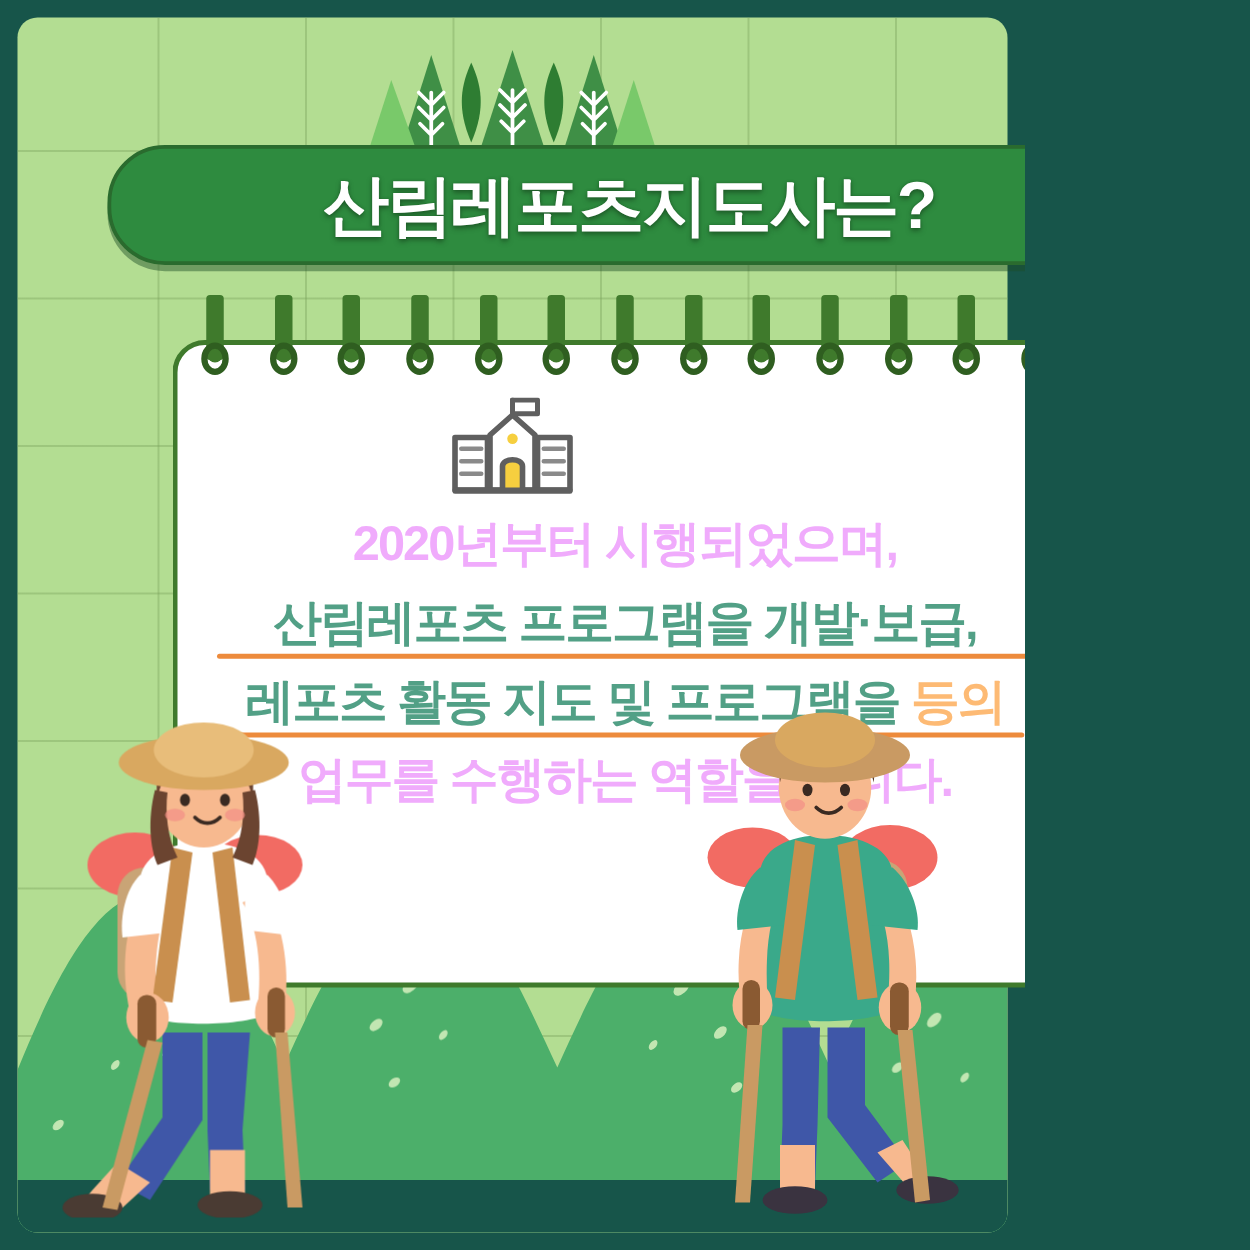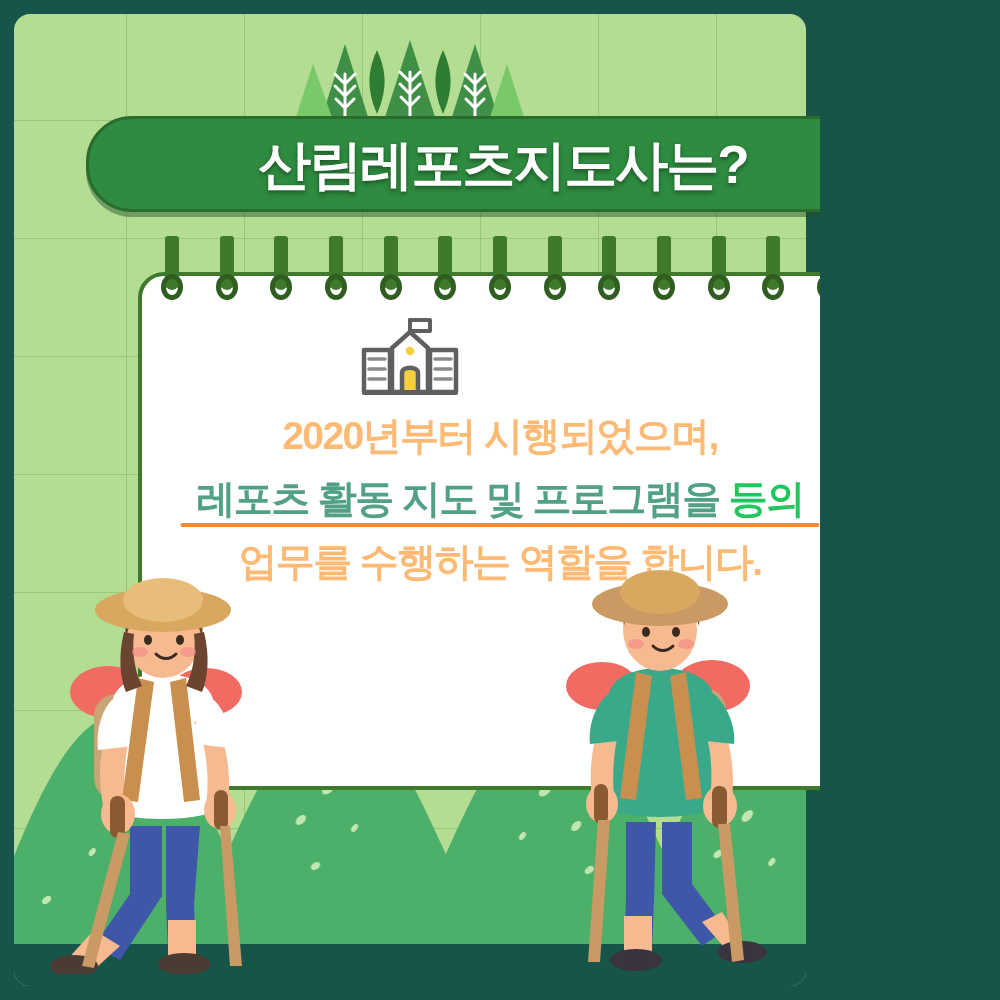--- a/index.html
+++ b/index.html
@@ -102,24 +102,24 @@
     position:absolute;left:160px;top:404px;width:680px;
     z-index:8;text-align:center;
   }
   .tline{
     position:relative;
     font-size:39px;
     font-weight:bold;
     letter-spacing:-1.6px;
     line-height:63px;
     white-space:nowrap;
-    color:#fdba74;
+    color:#f0abfc;
   }
   .tline.hl{color:#52a086;}
-  .tline .dark{color:#22c55e;margin-top:34px;}
+  .tline .dark{color:#fdba74;margin-top:34px;}
   .tline.ul::after{
     content:"";
     position:absolute;left:50%;transform:translateX(-50%);
     bottom:3px;
     width:var(--ulw,86%);
     height:4px;
     background:#ed8b3c;
     border-radius:2px;
   }
   
@@ -278,20 +278,21 @@
       <path d="M44,74 L44,55 C44,48 60,48 60,55 L60,74 Z" fill="#f6cf3f"></path>
       <path d="M44,74 L44,55 C44,48 60,48 60,55 L60,74" fill="none" stroke="#5f5f5f" stroke-width="4.5" stroke-linejoin="round"></path>
       <path d="M52,14 L52,2" stroke="#5f5f5f" stroke-width="4" stroke-linecap="round"></path>
       <path d="M52,2 H72 V13 H52 Z" fill="#ffffff" stroke="#5f5f5f" stroke-width="4" stroke-linejoin="round"></path>
       <rect x="4" y="72" width="96" height="5" rx="2" fill="#5f5f5f"></rect>
     </svg>
   </div>
 
   <div class="body-text" id="bodytext">
       <div class="tline"><span>2020년부터 시행되었으며,</span></div>
+      <div class="tline hl ul" style="--ulw: 96%;"><span>산림레포츠 프로그램을 개발·보급,</span></div>
       <div class="tline hl ul" style="--ulw: 94%;"><span>레포츠 활동 지도 및 프로그램을</span><span class="dark"> 등의</span></div>
       <div class="tline"><span>업무를 수행하는 역할을 합니다.</span></div>
     </div>
 
   <div class="char char-left">
     <svg viewBox="0 0 260 400" xmlns="http://www.w3.org/2000/svg">
 
       <g>
         <ellipse cx="74" cy="118" rx="38" ry="26" fill="#f26b63"></ellipse>
         <ellipse cx="172" cy="118" rx="36" ry="24" fill="#f26b63"></ellipse>

